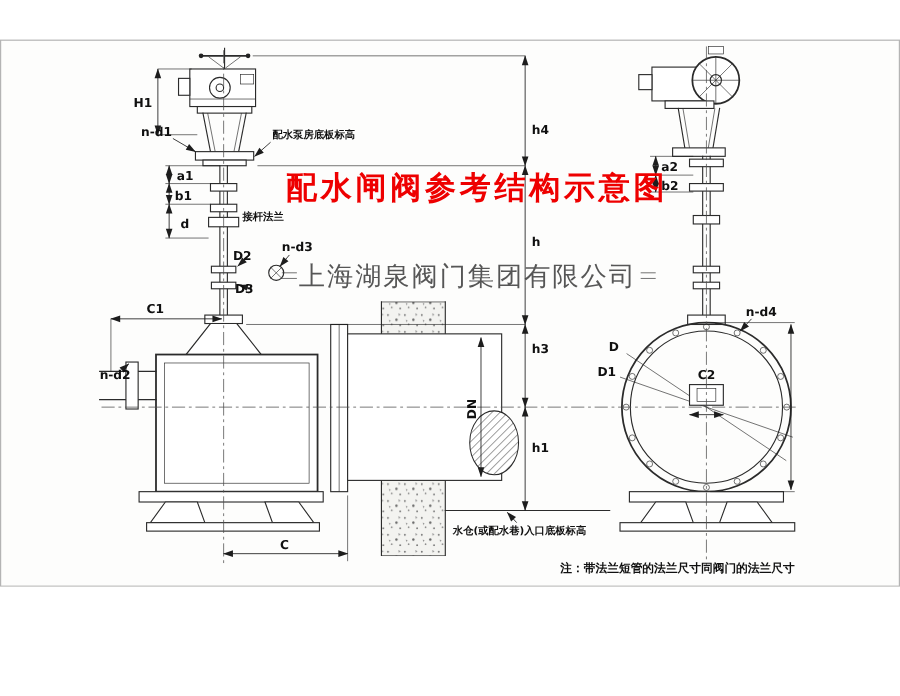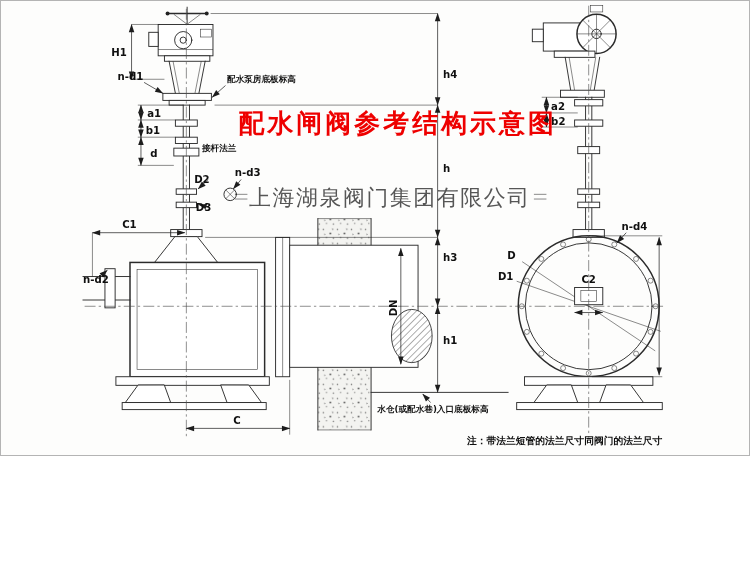--- a/index.html
+++ b/index.html
@@ -1,18 +1,18 @@
 <!DOCTYPE html>
 <html><head>
 <meta charset="utf-8">
 <style>
   html,body{margin:0;padding:0;background:#ffffff;}
   .canvas{width:750px;height:456px;background:#fdfdfc;border:1px solid #b4b4b4;
           box-sizing:border-box;position:relative;overflow:hidden;
-          font-family:"DejaVu Sans",sans-serif;}
+          font-family:"DejaVu Sans",sans-serif;margin-top:33px;}
   svg{display:block;width:100%;height:100%;}
   .ln  {stroke:#2b2b2b;stroke-width:1.2;fill:none;stroke-linecap:square;}
   .ln2 {stroke:#2b2b2b;stroke-width:1.9;fill:none;}
   .thin{stroke:#2b2b2b;stroke-width:0.7;fill:none;}
   .fw  {fill:#ffffff;}
   .cl  {stroke:#4d4d4d;stroke-width:0.8;fill:none;stroke-dasharray:14 4 3 4;}
   .dimln line{stroke:#1d1d1d;stroke-width:0.9;fill:none;}
   .dimln line.thin{stroke-width:0.65;}
   text{fill:#101010;}
   .dim {font:bold 13px "DejaVu Sans",sans-serif;}

